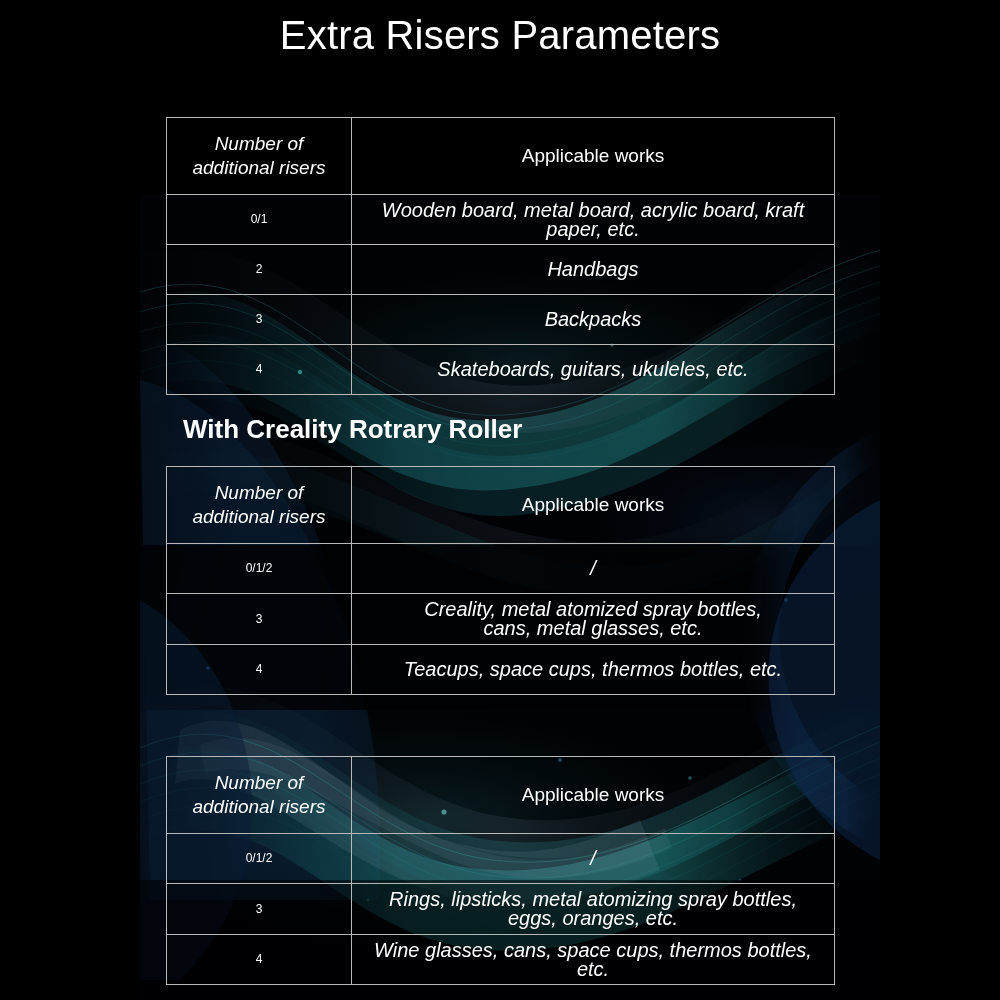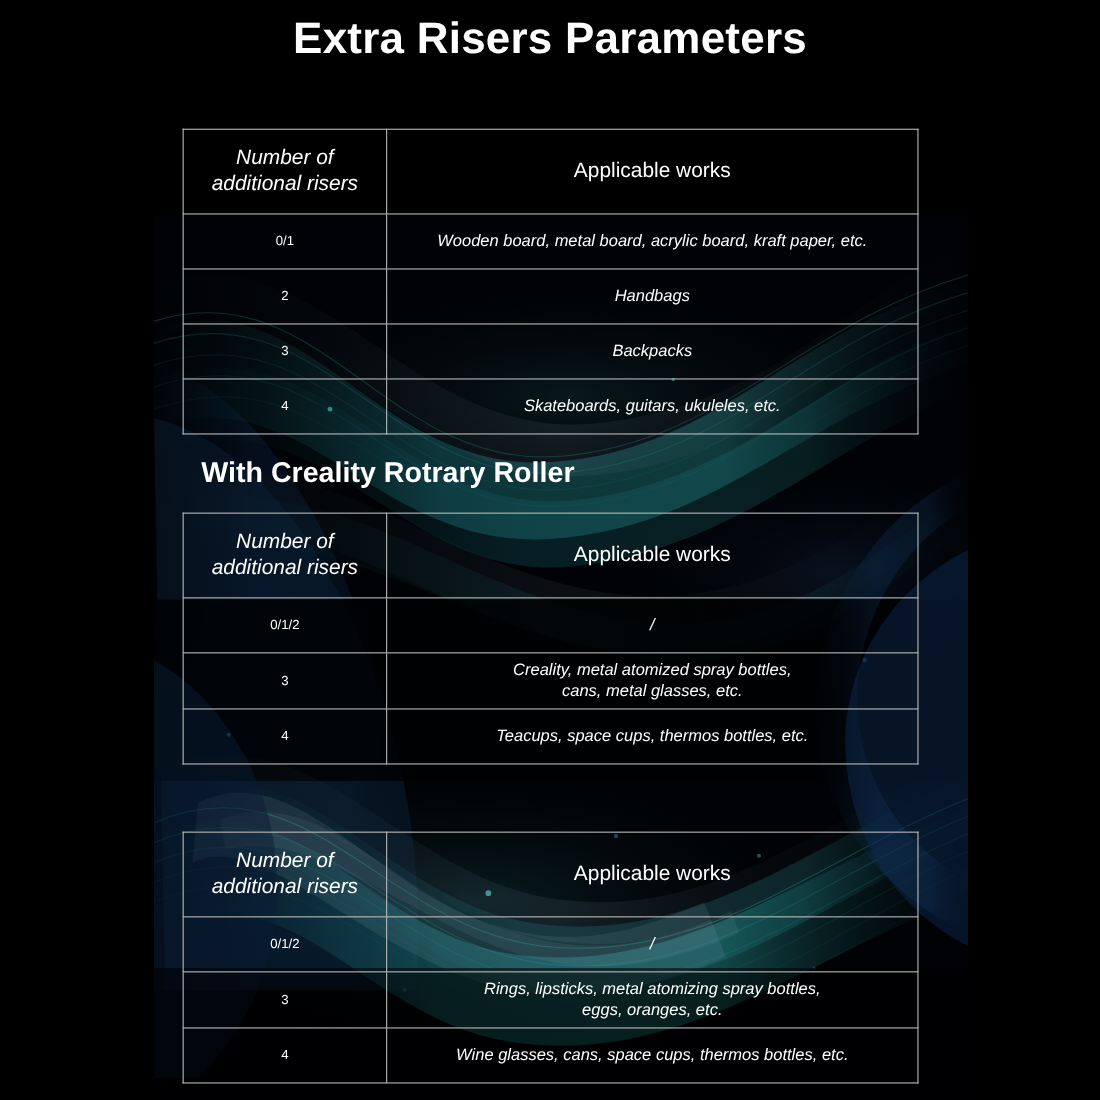--- a/index.html
+++ b/index.html
@@ -34,21 +34,21 @@
     height: 1000px;
   }
 
   .doc-title {
     position: absolute;
     left: 0;
     top: 10px;
     width: 1000px;
     text-align: center;
     font-size: 40px;
-    font-weight: bold;
+    font-weight: normal;
     letter-spacing: 0.2px;
     line-height: 50px;
     white-space: nowrap;
   }
 
   .section-heading {
     position: absolute;
     left: 183px;
     font-size: 26px;
     font-weight: bold;
@@ -84,21 +84,21 @@
   table.param-table col.c1 { width: 185px; }
   table.param-table col.c2 { width: 483px; }
 
   .hdr-cell {
     height: 76px;
     font-size: 19px;
     line-height: 24px;
   }
   .body-cell {
     height: 49px;
-    font-size: 15px;
+    font-size: 20px;
     line-height: 19px;
   }
   .body-cell.num {
     font-size: 12px;
   }
   .body-cell.tall {
     height: 50px;
   }
   .cell-line { display: block; font-style: italic; }
 </style>

